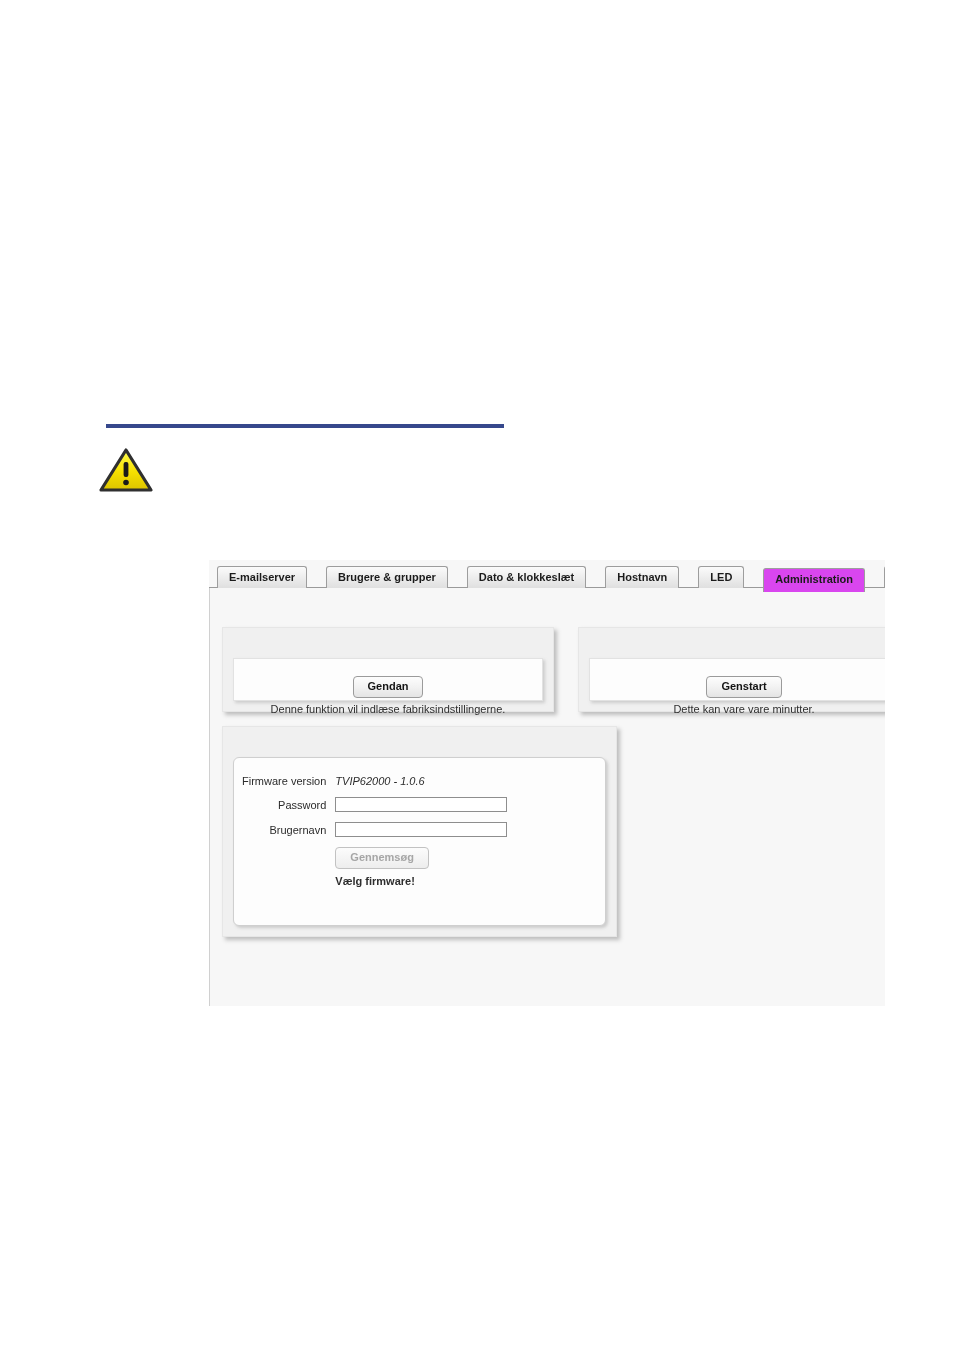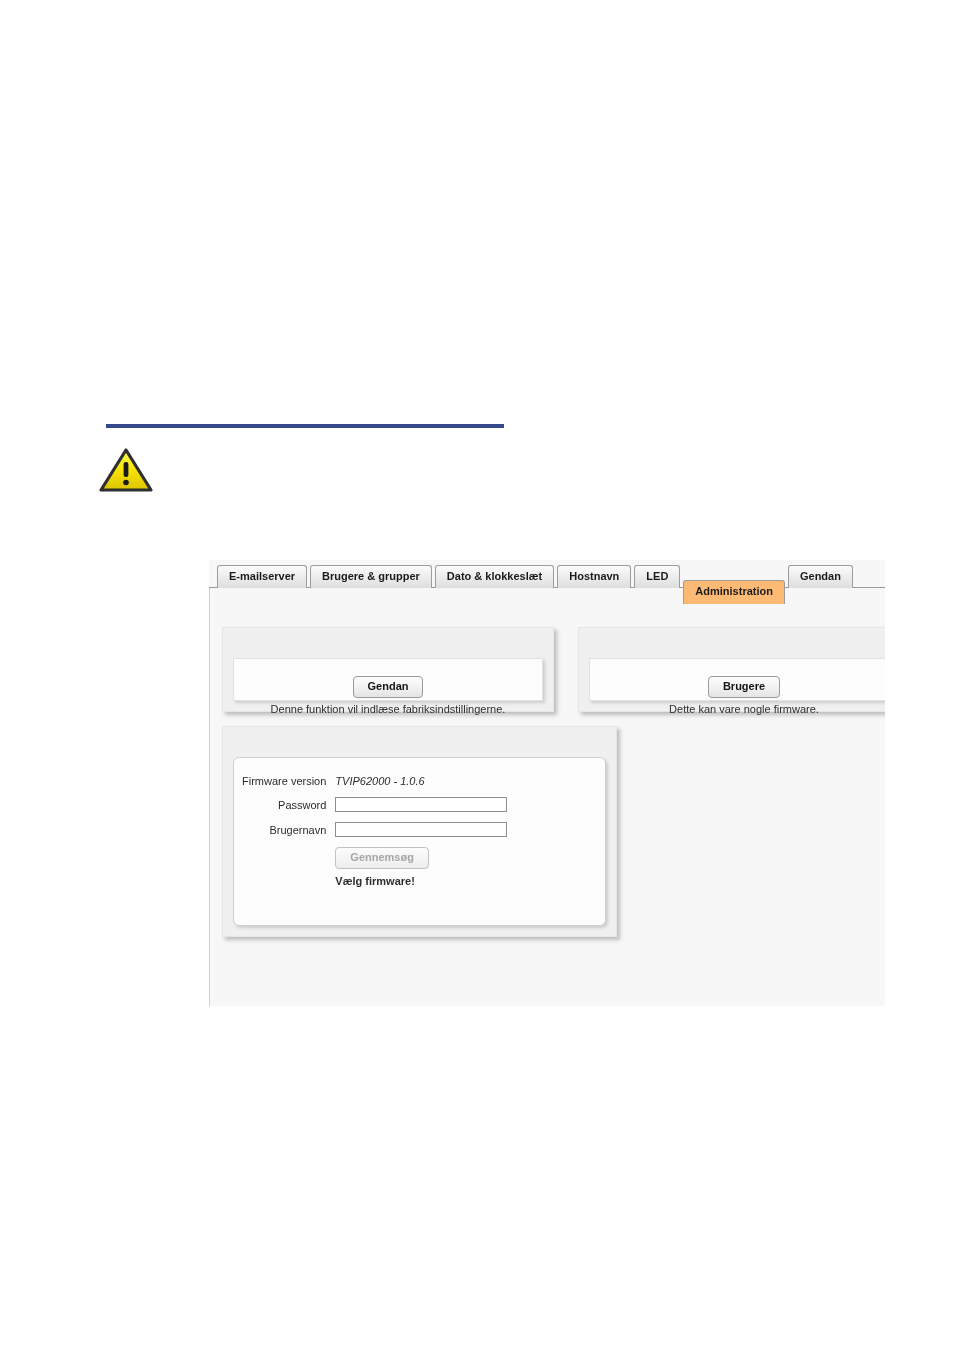--- a/index.html
+++ b/index.html
@@ -56,42 +56,42 @@
     height: 28px;
     background: #f7f7f7;
     border-bottom: 1px solid #9a9a9a;
     box-sizing: border-box;
   }
   .tabs {
     position: absolute;
     left: 8px;
     top: 4px;
     display: flex;
-    align-items: flex-start;
-    gap: 3px;
+    align-items: center;
+    gap: 19px;
   }
   .tab {
     background: linear-gradient(to bottom, #fbfbfb 0%, #ebebeb 55%, #dedede 100%);
     border: 1px solid #9d9d9d;
     border-bottom: none;
     border-radius: 3px 3px 0 0;
     padding: 4px 11px 5px 11px;
     font-size: 11px;
     font-weight: bold;
     color: #1b1b1b;
     line-height: 13px;
     white-space: nowrap;
     position: relative;
     top: 1px;
   }
   .tab.active {
-    background: #fdba74;
+    background: #d946ef;
     border-color: #9d9d9d;
     padding-bottom: 6px;
-    top: 16px;
+    top: 4px;
     z-index: 3;
   }
 
   
   .shot-body {
     position: absolute;
     left: 0;
     top: 28px;
     right: 0;
     bottom: 0;
@@ -274,22 +274,22 @@
           <div class="card-action" style="top:17px;">
             <button class="btn">Gendan</button>
             <div class="caption">Denne funktion vil indlæse fabriksindstillingerne.</div>
           </div>
         </div>
       </div>
 
       <div class="card" style="left:368px; top:39px; width:332px; height:85px;">
         <div class="card-inner">
           <div class="card-action" style="top:17px;">
-            <button class="btn">Brugere</button>
-            <div class="caption">Dette kan vare nogle firmware.</div>
+            <button class="btn">Genstart</button>
+            <div class="caption">Dette kan vare vare minutter.</div>
           </div>
         </div>
       </div>
 
       <div class="card" style="left:12px; top:138px; width:395px; height:211px;">
         <div class="fw-box">
           <table class="fw-table">
             <tbody>
                 <tr>
               <td class="fw-label">Firmware version</td>

